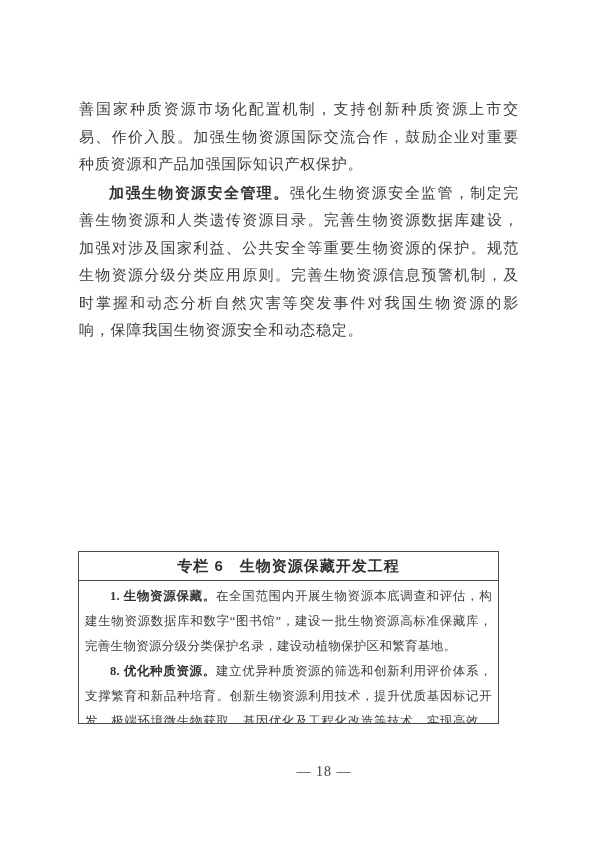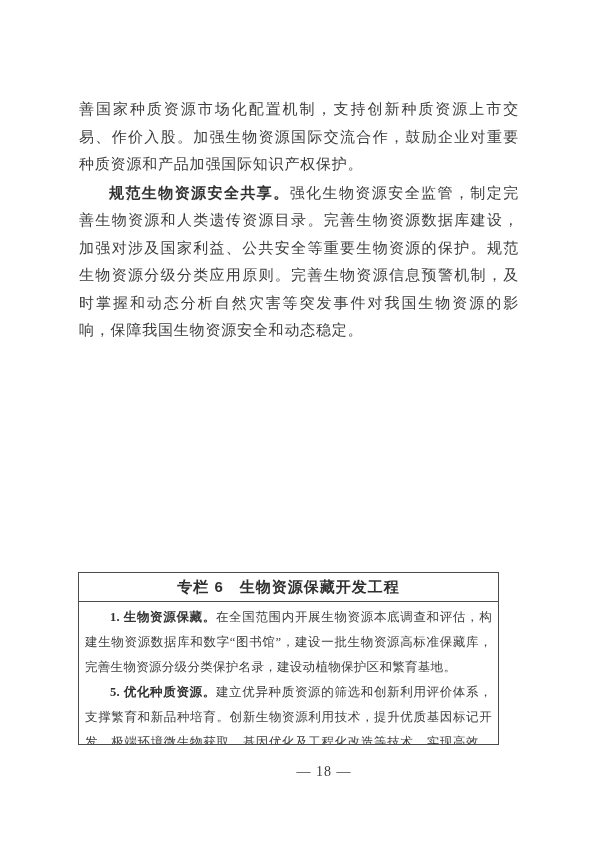--- a/index.html
+++ b/index.html
@@ -27,21 +27,21 @@
   }
   .para { margin: 0; }
   .para.indent { text-indent: 2em; }
   .lead-bold {
     font-weight: bold;
     font-family: "Liberation Sans", "DejaVu Sans", sans-serif;
     color: #333333;
   }
   .panel {
     position: absolute;
-    top: 572px;
+    top: 551px;
     left: 78px;
     width: 421px;
     height: 173px;
     border: 1.5px solid #4c4c4c;
     box-sizing: border-box;
     overflow: hidden;
     background: #ffffff;
   }
   .panel-title {
     height: 28px;
@@ -75,26 +75,26 @@
     color: #3d3d3d;
   }
 </style>
 </head>
 <body>
 
 <div class="page">
 
   <div class="text-block">
     <p class="para"><span>善国家种质资源市场化配置机制，支持创新种质资源上市交易、作价入股。加强生物资源国际交流合作，鼓励企业对重要种质资源和产品加强国际知识产权保护。</span></p>
-    <p class="para indent"><span class="lead-bold">规范生物资源安全共享。</span><span>强化生物资源安全监管，制定完善生物资源和人类遗传资源目录。完善生物资源数据库建设，加强对涉及国家利益、公共安全等重要生物资源的保护。规范生物资源分级分类应用原则。完善生物资源信息预警机制，及时掌握和动态分析自然灾害等突发事件对我国生物资源的影响，保障我国生物资源安全和动态稳定。</span></p>
+    <p class="para indent"><span class="lead-bold">加强生物资源安全管理。</span><span>强化生物资源安全监管，制定完善生物资源和人类遗传资源目录。完善生物资源数据库建设，加强对涉及国家利益、公共安全等重要生物资源的保护。规范生物资源分级分类应用原则。完善生物资源信息预警机制，及时掌握和动态分析自然灾害等突发事件对我国生物资源的影响，保障我国生物资源安全和动态稳定。</span></p>
   </div>
 
   <div class="panel">
     <div class="panel-title">专栏 6　生物资源保藏开发工程</div>
     <div class="panel-body">
       <p class="panel-item"><span class="item-lead">1. 生物资源保藏。</span><span>在全国范围内开展生物资源本底调查和评估，构建生物资源数据库和数字“图书馆”，建设一批生物资源高标准保藏库，完善生物资源分级分类保护名录，建设动植物保护区和繁育基地。</span></p>
-      <p class="panel-item"><span class="item-lead">5. 优化种质资源。</span><span>建立优异种质资源的筛选和创新利用评价体系，支撑繁育和新品种培育。创新生物资源利用技术，提升优质基因标记开发、极端环境微生物获取、基因优化及工程化改造等技术，实现高效、快速、定向培</span></p>
+      <p class="panel-item"><span class="item-lead">8. 优化种质资源。</span><span>建立优异种质资源的筛选和创新利用评价体系，支撑繁育和新品种培育。创新生物资源利用技术，提升优质基因标记开发、极端环境微生物获取、基因优化及工程化改造等技术，实现高效、快速、定向培</span></p>
     </div>
   </div>
 
   <div class="page-number">— 18 —</div>
 
 </div>
 
 </body></html>

